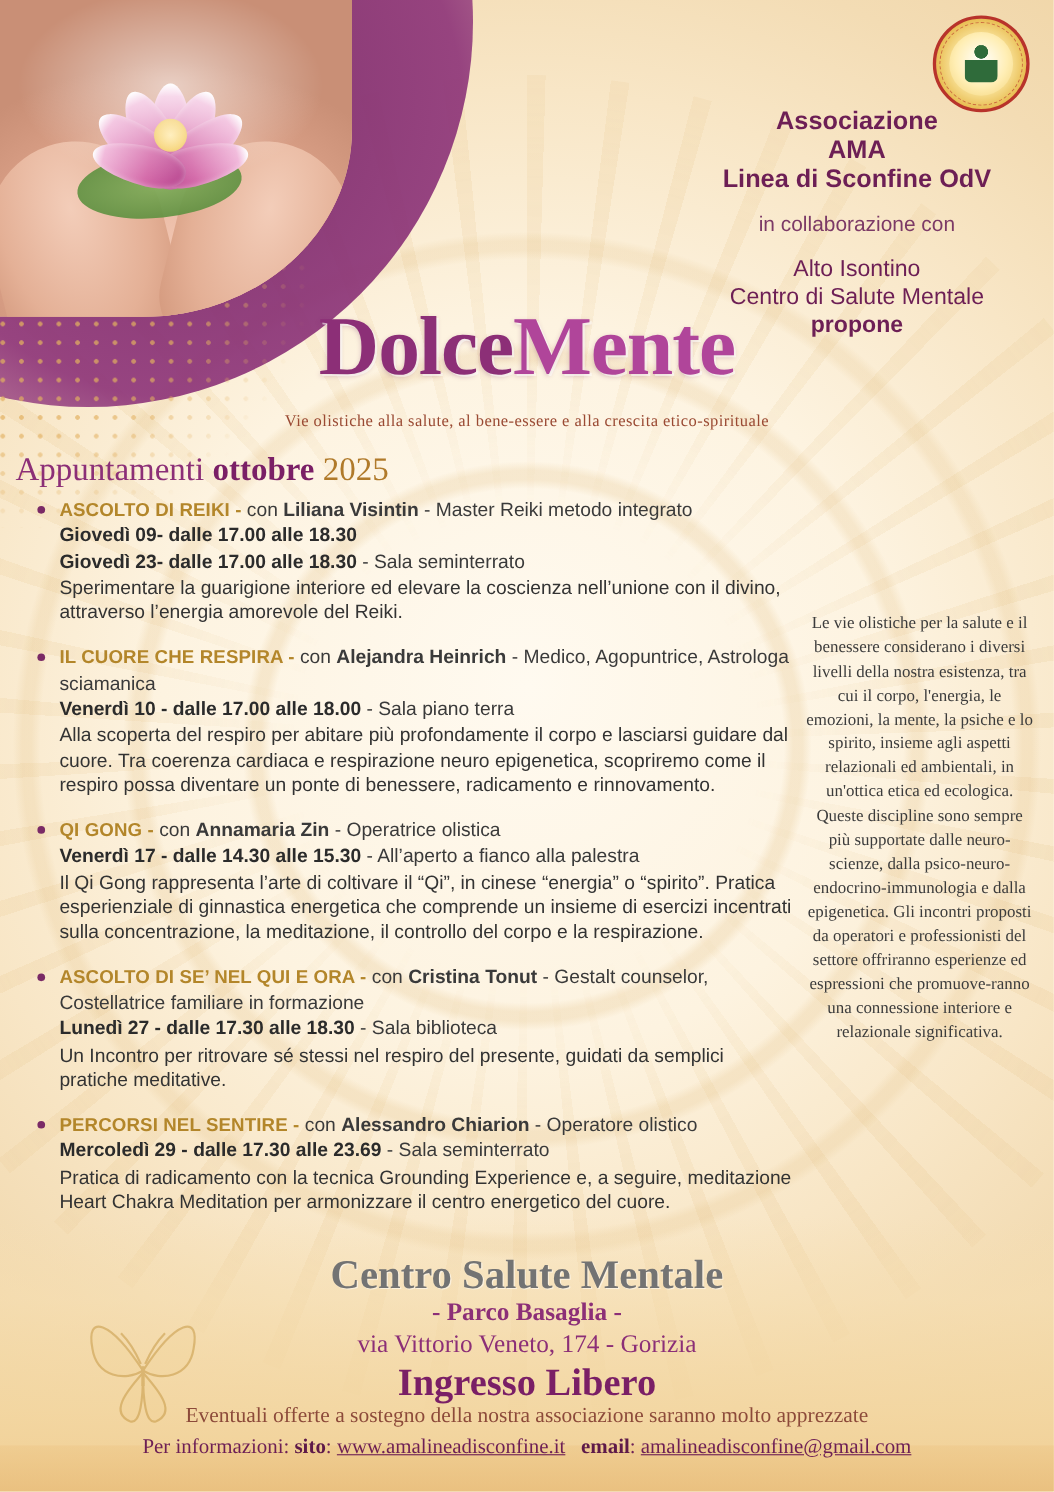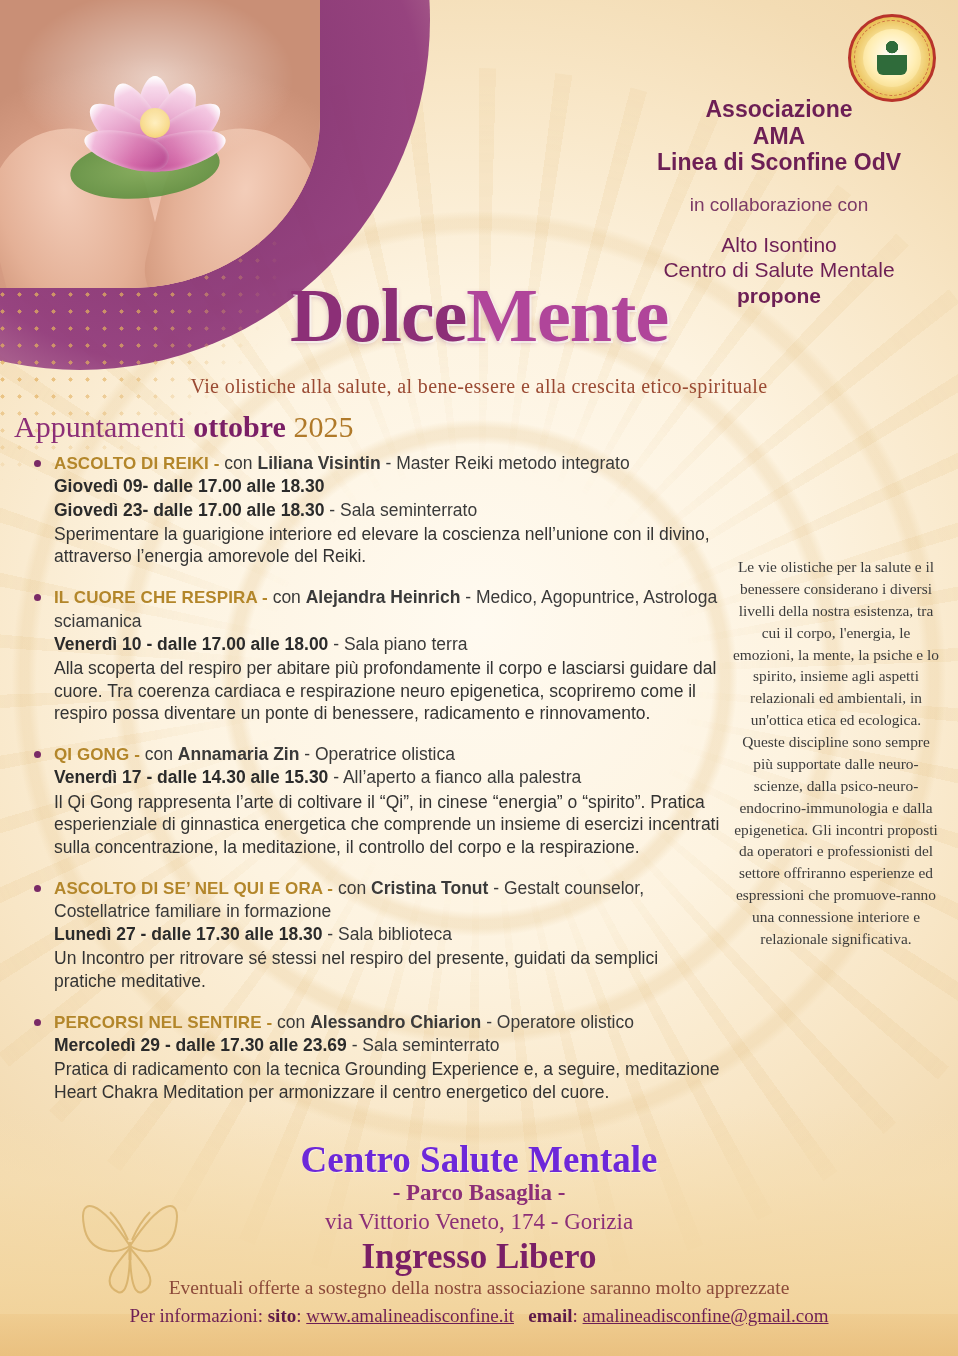--- a/index.html
+++ b/index.html
@@ -161,21 +161,21 @@
     font-size:76px;
     letter-spacing:-1px;
     color:#8c2f77;
     text-shadow: 2px 2px 0 rgba(255,255,255,.55), 0 2px 5px rgba(120,50,100,.28);
   }
   .title .d2 { color:#b0459a;text-align:center; }
   .subtitle {
     position:absolute; left:0; right:0; top:375px;
     text-align:center;
     font-family:"Liberation Serif", serif;
-    font-size:20px;
+    font-size:15px;
     color:#9a4a33;
     letter-spacing:.4px;
   }
   .appuntamenti {
     position:absolute; left:14px; top:410px;
     font-family:"Liberation Serif", serif;
     font-size:30px;
     color:#8c2f77;
   }
   .appuntamenti b { color:#7a1f66; }
@@ -212,21 +212,21 @@
     color:#3c3c3c;
   }
 
   
   .footer {
     position:absolute; left:0; right:0; bottom:0; height:220px;
     text-align:center;
   }
   .f-title {
     font-family:"Liberation Serif", serif;
-    font-weight:bold; font-size:37px; color:#6d28d9;
+    font-weight:bold; font-size:37px; color:#737373;
     margin-top:4px; line-height:1.08;
     text-shadow: 1px 1px 0 rgba(255,255,255,.5);
   }
   .f-sub {
     font-family:"Liberation Serif", serif;
     font-weight:bold; font-size:23px; color:#8c2f77; line-height:1.1;
   }
   .f-addr {
     font-family:"Liberation Serif", serif;
     font-size:23px; color:#8c2f77; margin-top:4px;

